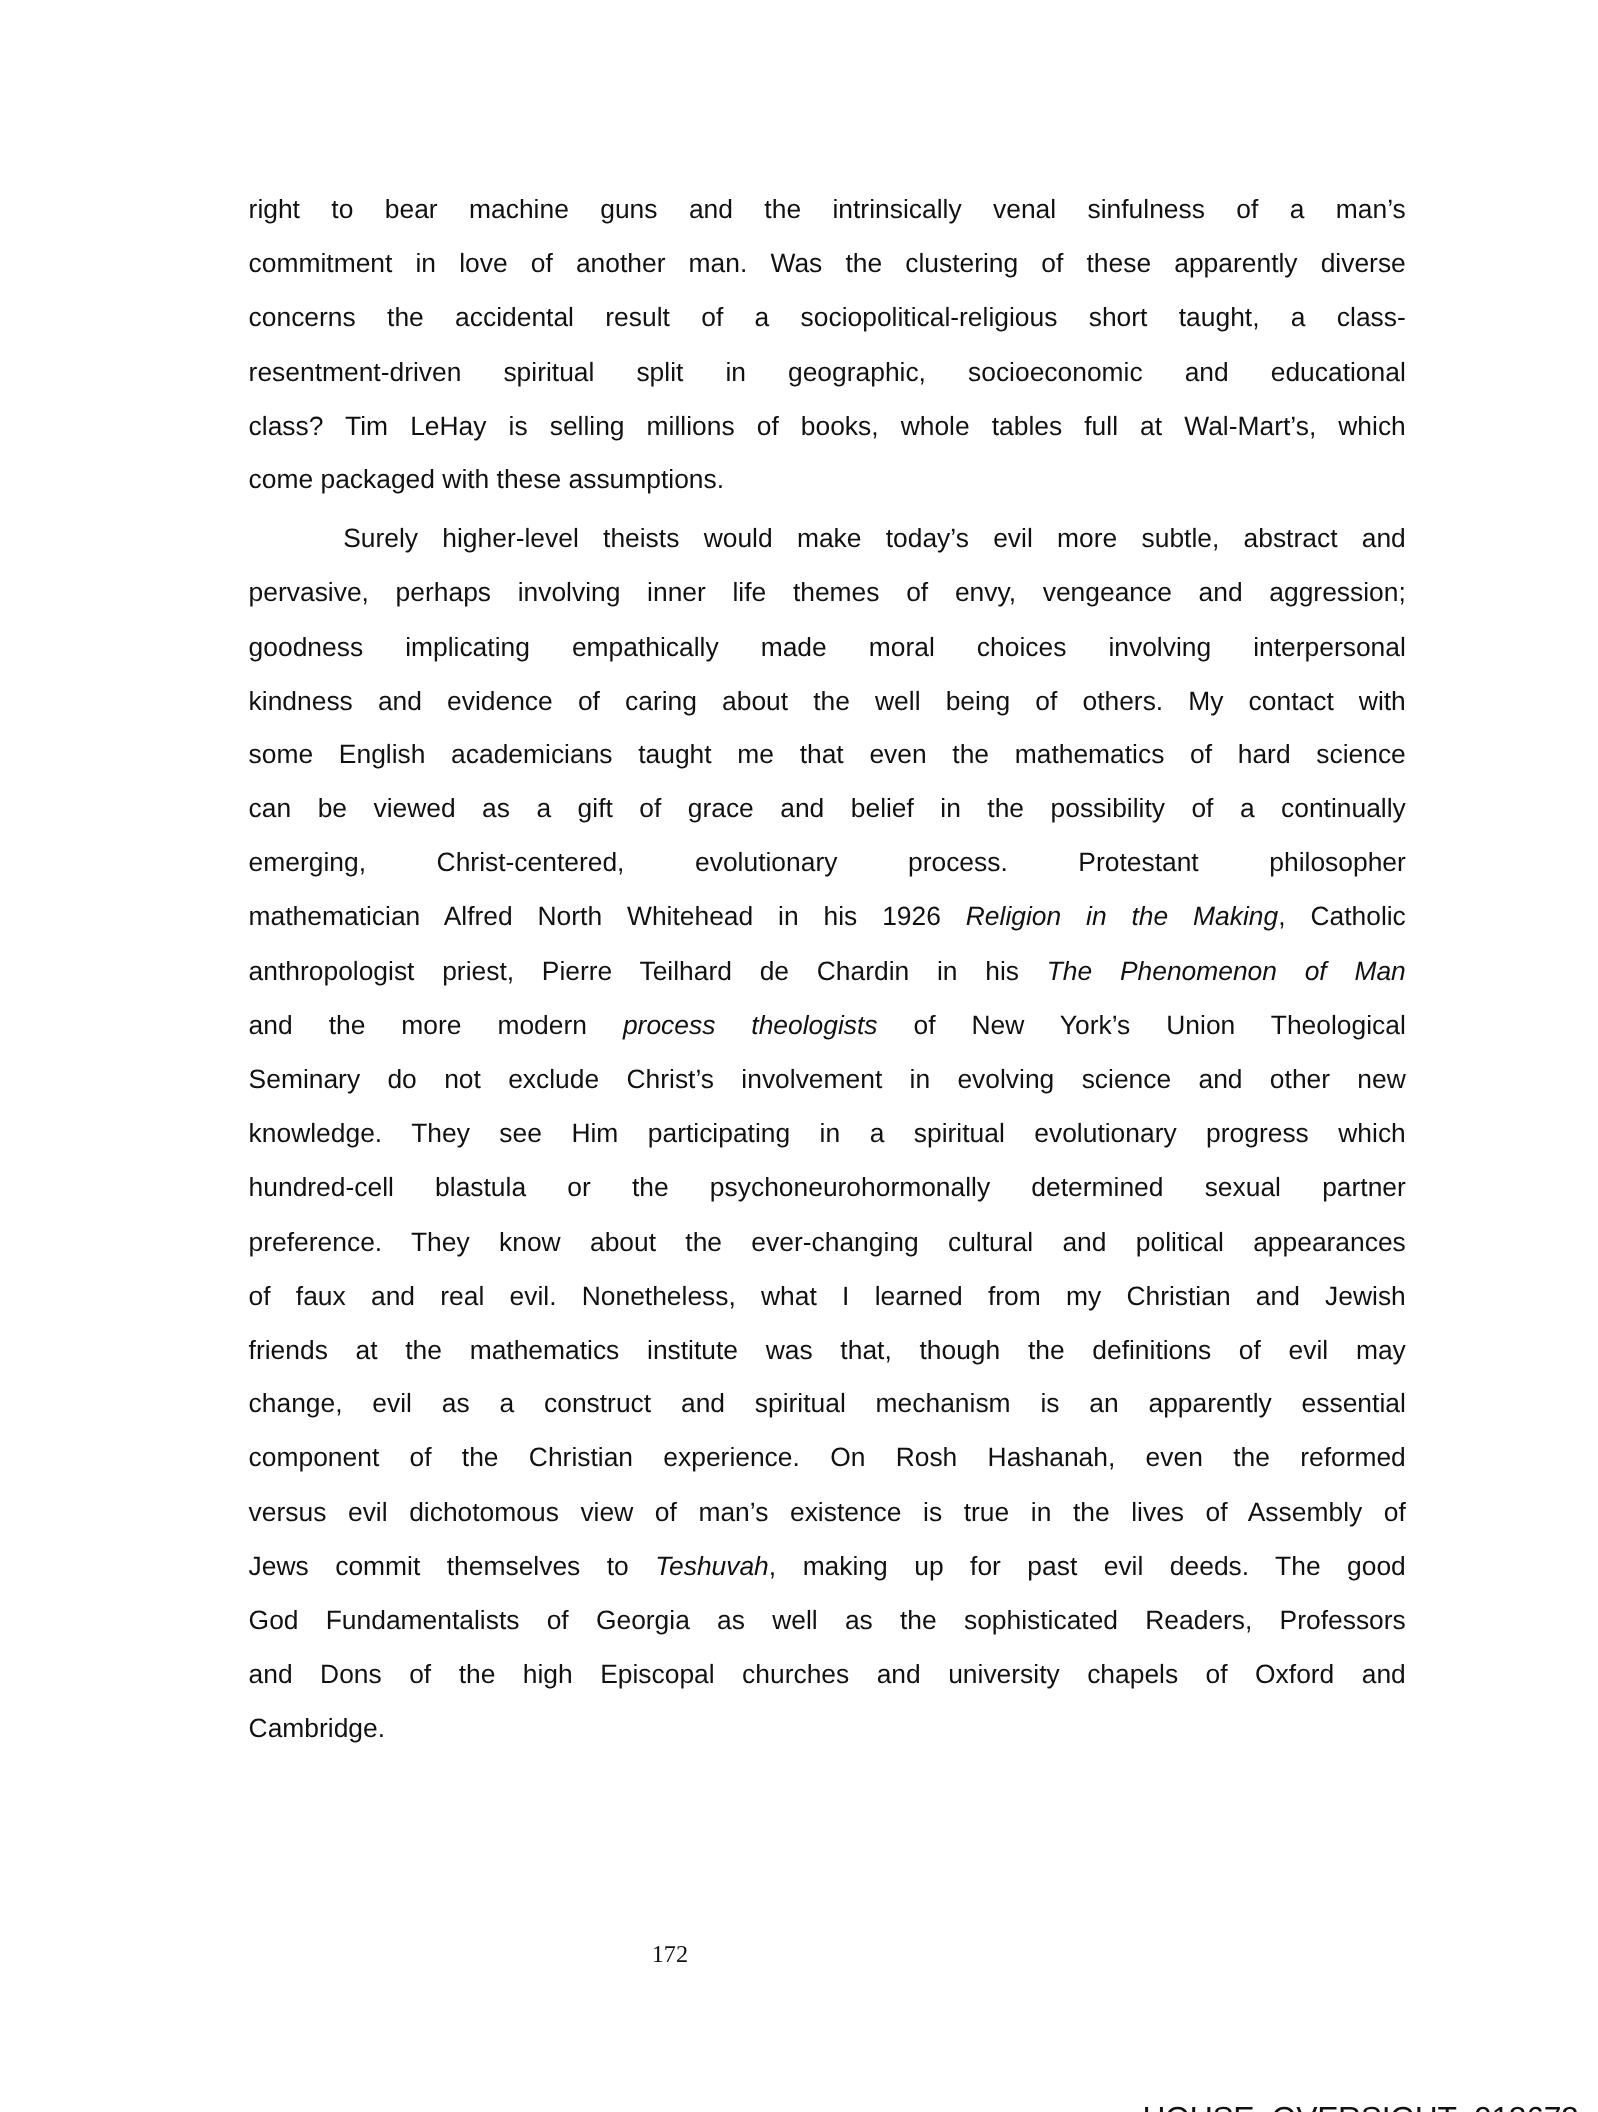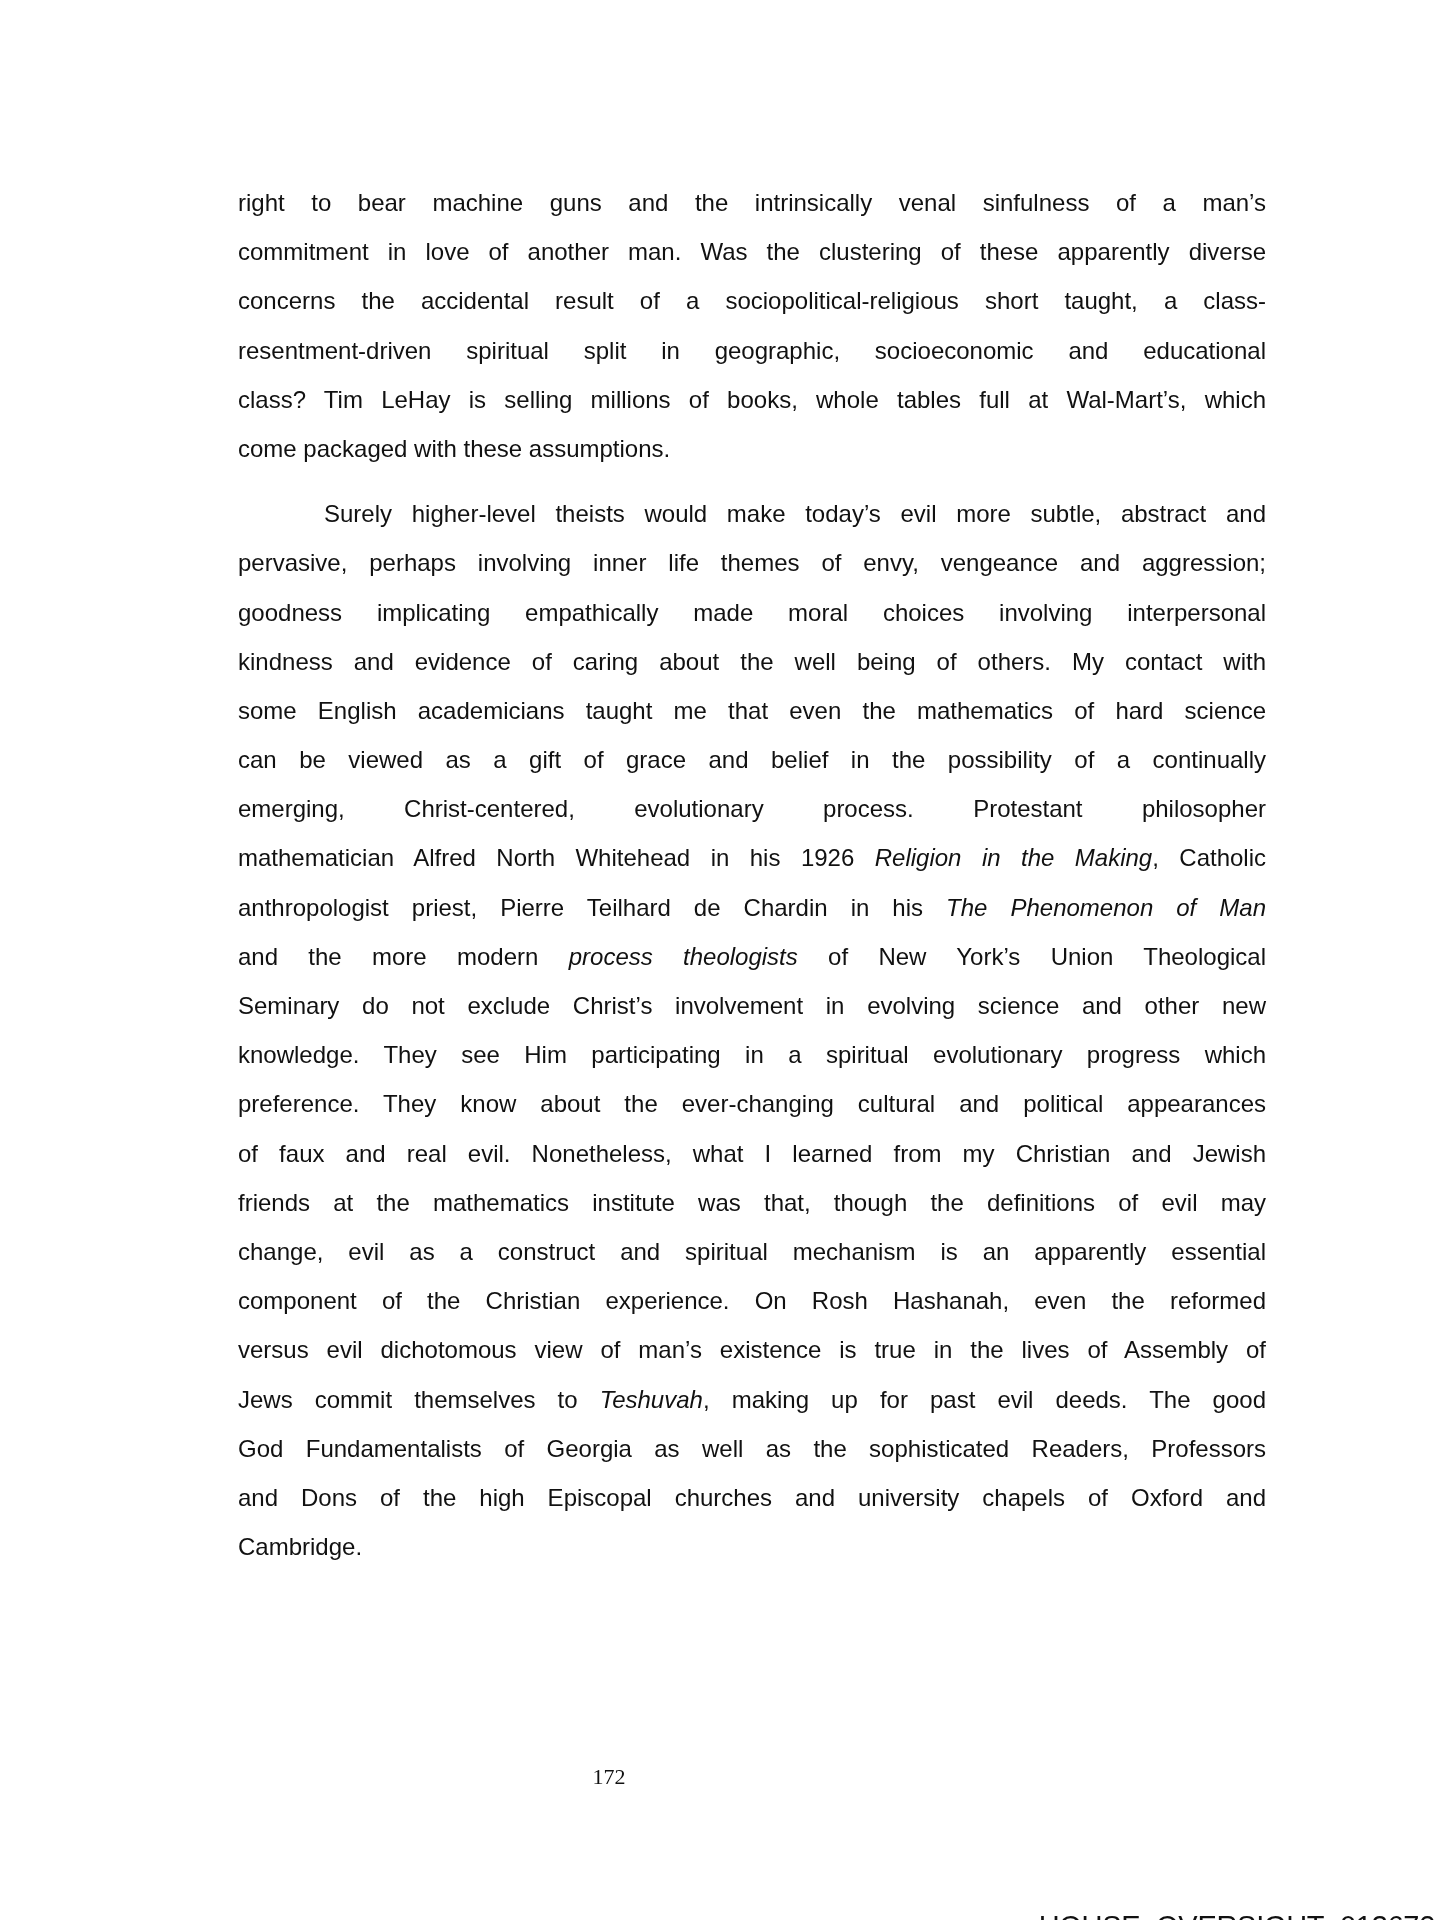--- a/index.html
+++ b/index.html
@@ -25,21 +25,21 @@
       position: absolute;
       left: 222px;
       top: 162px;
       width: 1060px;
       font-family: "Liberation Sans", sans-serif;
       font-size: 24px;
       line-height: 49.2px;
       color: #111111;
     }
     .paragraph {
-      margin: 16px;
+      margin: 4px;
     }
     .line {
       display: block;
       height: 49.2px;
       white-space: nowrap;
       text-align: justify;
       text-align-last: justify;
       overflow: visible;
     }
     .line.last {
@@ -134,20 +134,23 @@
         <div class="line">
           <span class="line-inner"><span class="seg">and the more modern </span><span class="seg italic">process theologists</span><span class="seg"> of New York’s Union Theological</span></span>
         </div>
         <div class="line">
           <span class="line-inner"><span class="seg">Seminary do not exclude Christ’s involvement in evolving science and other new</span></span>
         </div>
         <div class="line">
           <span class="line-inner"><span class="seg">knowledge. They see Him participating in a spiritual evolutionary progress which</span></span>
         </div>
         <div class="line">
+          <span class="line-inner"><span class="seg">hundred-cell blastula or the psychoneurohormonally determined sexual partner</span></span>
+        </div>
+        <div class="line">
           <span class="line-inner"><span class="seg">preference. They know about the ever-changing cultural and political appearances</span></span>
         </div>
         <div class="line">
           <span class="line-inner"><span class="seg">of faux and real evil. Nonetheless, what I learned from my Christian and Jewish</span></span>
         </div>
         <div class="line">
           <span class="line-inner"><span class="seg">friends at the mathematics institute was that, though the definitions of evil may</span></span>
         </div>
         <div class="line">
           <span class="line-inner"><span class="seg">change, evil as a construct and spiritual mechanism is an apparently essential</span></span>

